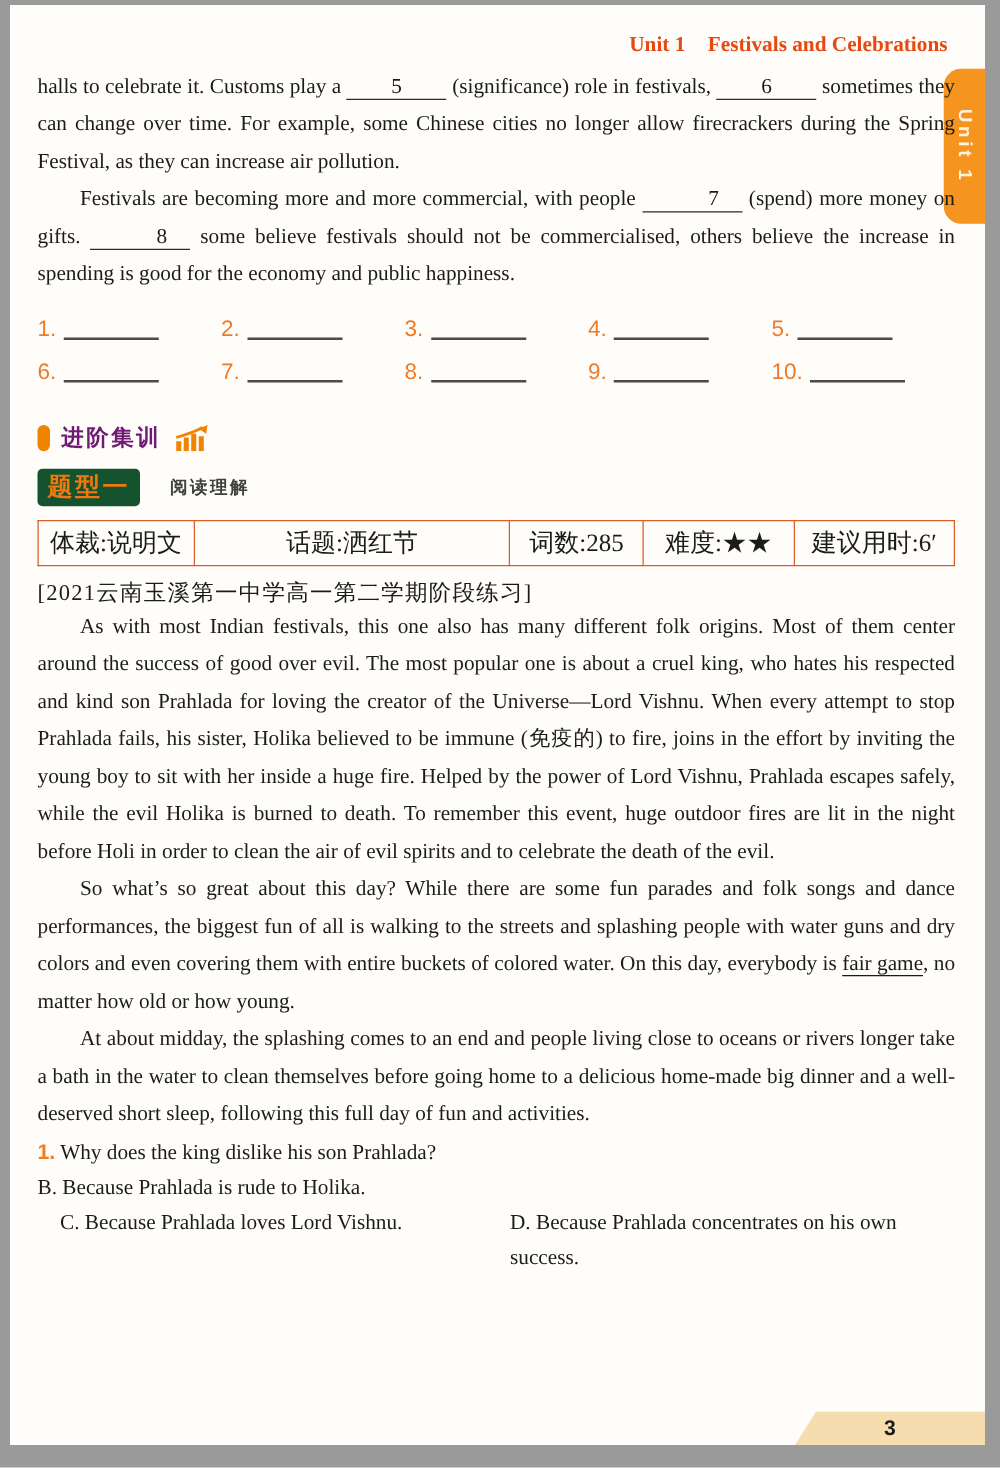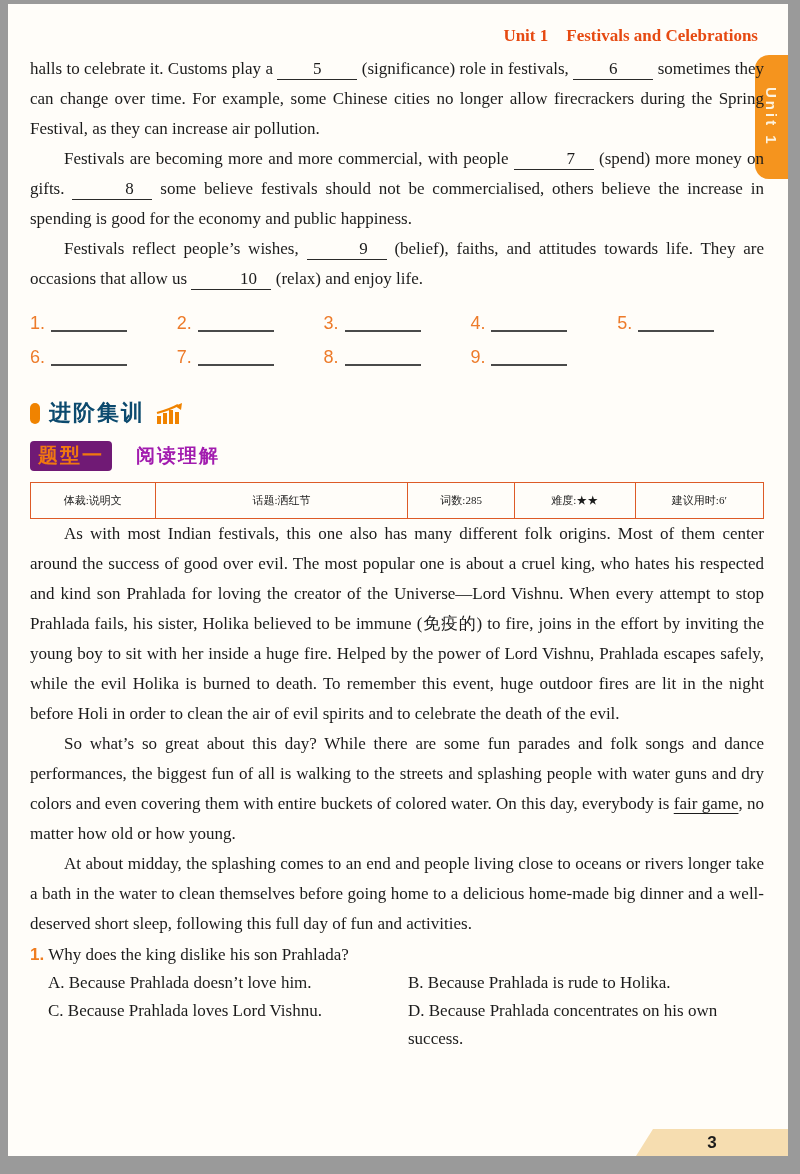--- a/index.html
+++ b/index.html
@@ -43,36 +43,36 @@
   
   .answers{display:flex;flex-wrap:wrap;margin-top:14px;}
   .ans{width:20%;box-sizing:border-box;height:34px;line-height:30px;}
   .ans-num{color:#ed7b2a;font-family:"Liberation Sans",sans-serif;font-size:18px;}
   .ans-line{display:inline-block;width:76px;border-bottom:2px solid #4a4a4a;
     height:14px;margin-left:6px;vertical-align:-3px;}
   
   .section-head{display:flex;align-items:center;margin-top:22px;}
   .section-bar{width:10px;height:21px;background:#f08300;border-radius:5px;margin-right:9px;}
   .section-title{font-family:"Liberation Sans",sans-serif;font-weight:bold;
-    font-size:22px;color:#0c4a6e;letter-spacing:2px;}
+    font-size:18px;color:#701a75;letter-spacing:2px;}
   .section-icon{margin-left:10px;}
   
   .qtype{display:flex;align-items:center;margin-top:13px;}
   .qtype-badge{
-    background:#701a75;color:#f07810;font-family:"Liberation Sans",sans-serif;
+    background:#14532d;color:#f07810;font-family:"Liberation Sans",sans-serif;
     font-weight:bold;font-size:20px;letter-spacing:2px;
     padding:1px 8px 2px 8px;border-radius:4px;
   }
   .qtype-title{font-family:Liberation Sans, sans-serif;font-weight:bold;
-    font-size:19px;color:#a21caf;margin-left:24px;letter-spacing:2px;}
+    font-size:14px;color:#404040;margin-left:24px;letter-spacing:2px;}
   
   table.info{width:100%;border-collapse:collapse;margin-top:11px;}
   table.info td{
     border:1.6px solid #dd5b28;height:33px;text-align:center;
-    font-size:11px;color:#1b1b1b;
+    font-size:20px;color:#1b1b1b;
   }
   
   .source{margin-top:9px;font-size:18px;letter-spacing:1px;}
   .uline{text-decoration:underline;text-underline-offset:4px;}
   
   .question{margin-top:2px;font-size:17px;line-height:28px;}
   .q-num{color:#ef7d20;font-family:"Liberation Sans",sans-serif;font-weight:bold;}
   .options{margin-top:0;}
   .opt-row{display:flex;line-height:28px;font-size:17px;}
   .opt{padding-left:18px;box-sizing:border-box;}
@@ -97,33 +97,33 @@
 
   <div class="side-tab">
       <span>Unit 1</span>
     </div>
 
   <div class="content">
 
     <div>
       <p><span>halls to celebrate it. Customs play a </span><span class="blank"><span>5</span></span><span> (significance) role in festivals, </span><span class="blank"><span>6</span></span><span> sometimes they can change over time. For example, some Chinese cities no longer allow firecrackers during the Spring Festival, as they can increase air pollution.</span></p>
       <p class="indent"><span>Festivals are becoming more and more commercial, with people </span><span class="blank"><span>7</span></span><span> (spend) more money on gifts. </span><span class="blank"><span>8</span></span><span> some believe festivals should not be commercialised, others believe the increase in spending is good for the economy and public happiness.</span></p>
-      <p class="indent"><span>Festivals reflect people’s wishes, </span><span class="blank"><span>9</span></span><span> (belief), faiths, and attitudes towards life. They are occasions that allow us </span><span class="blank"><span>10</span></span><span> (relax) and enjoy life.</span></p>
     </div>
 
     <div class="answers">
       <div class="ans"><span class="ans-num">1.</span><span class="ans-line"></span></div>
       <div class="ans"><span class="ans-num">2.</span><span class="ans-line"></span></div>
       <div class="ans"><span class="ans-num">3.</span><span class="ans-line"></span></div>
       <div class="ans"><span class="ans-num">4.</span><span class="ans-line"></span></div>
       <div class="ans"><span class="ans-num">5.</span><span class="ans-line"></span></div>
       <div class="ans"><span class="ans-num">6.</span><span class="ans-line"></span></div>
       <div class="ans"><span class="ans-num">7.</span><span class="ans-line"></span></div>
       <div class="ans"><span class="ans-num">8.</span><span class="ans-line"></span></div>
       <div class="ans"><span class="ans-num">9.</span><span class="ans-line"></span></div>
+      <div class="ans"><span class="ans-num">10.</span><span class="ans-line"></span></div>
     </div>
 
     <div class="section-head">
       <div class="section-bar"></div>
       <div class="section-title">进阶集训</div>
       <svg class="section-icon" width="28" height="21" viewBox="0 0 28 21">
         <rect x="2" y="13" width="4" height="8" fill="#f08300"></rect>
         <rect x="8" y="10" width="4" height="11" fill="#f08300"></rect>
         <rect x="14" y="7" width="4" height="14" fill="#f08300"></rect>
         <rect x="20" y="9" width="4" height="12" fill="#f08300"></rect>
@@ -142,32 +142,32 @@
           <tr>
         <td style="width:17%">体裁:说明文</td>
         <td style="width:34.5%">话题:洒红节</td>
         <td style="width:14.5%">词数:285</td>
         <td style="width:16.5%">难度:★★</td>
         <td style="width:17.5%">建议用时:6′</td>
       </tr>
     </tbody>
       </table>
 
+    <div class="source">[2021云南玉溪第一中学高一第二学期阶段练习]</div>
 
     <div>
       <p class="indent">As with most Indian festivals, this one also has many different folk origins. Most of them center around the success of good over evil. The most popular one is about a cruel king, who hates his respected and kind son Prahlada for loving the creator of the Universe—Lord Vishnu. When every attempt to stop Prahlada fails, his sister, Holika believed to be immune (免疫的) to fire, joins in the effort by inviting the young boy to sit with her inside a huge fire. Helped by the power of Lord Vishnu, Prahlada escapes safely, while the evil Holika is burned to death. To remember this event, huge outdoor fires are lit in the night before Holi in order to clean the air of evil spirits and to celebrate the death of the evil.</p>
       <p class="indent"><span>So what’s so great about this day? While there are some fun parades and folk songs and dance performances, the biggest fun of all is walking to the streets and splashing people with water guns and dry colors and even covering them with entire buckets of colored water. On this day, everybody is </span><span class="uline">fair game</span><span>, no matter how old or how young.</span></p>
       <p class="indent">At about midday, the splashing comes to an end and people living close to oceans or rivers longer take a bath in the water to clean themselves before going home to a delicious home-made big dinner and a well-deserved short sleep, following this full day of fun and activities.</p>
     </div>
 
     <div class="question"><span class="q-num">1.</span> <span>Why does the king dislike his son Prahlada?</span></div>
 
     <div class="options">
       <div class="opt-row">
-        <div class="opt left"><span>A.</span> <span>Because Prahlada doesn’t love him.</span></div>
         <div class="opt right"><span>B.</span> <span>Because Prahlada is rude to Holika.</span></div>
       </div>
       <div class="opt-row">
         <div class="opt left"><span>C.</span> <span>Because Prahlada loves Lord Vishnu.</span></div>
         <div class="opt right"><span>D.</span> <span>Because Prahlada concentrates on his own success.</span></div>
       </div>
     </div>
 
   </div>
 

